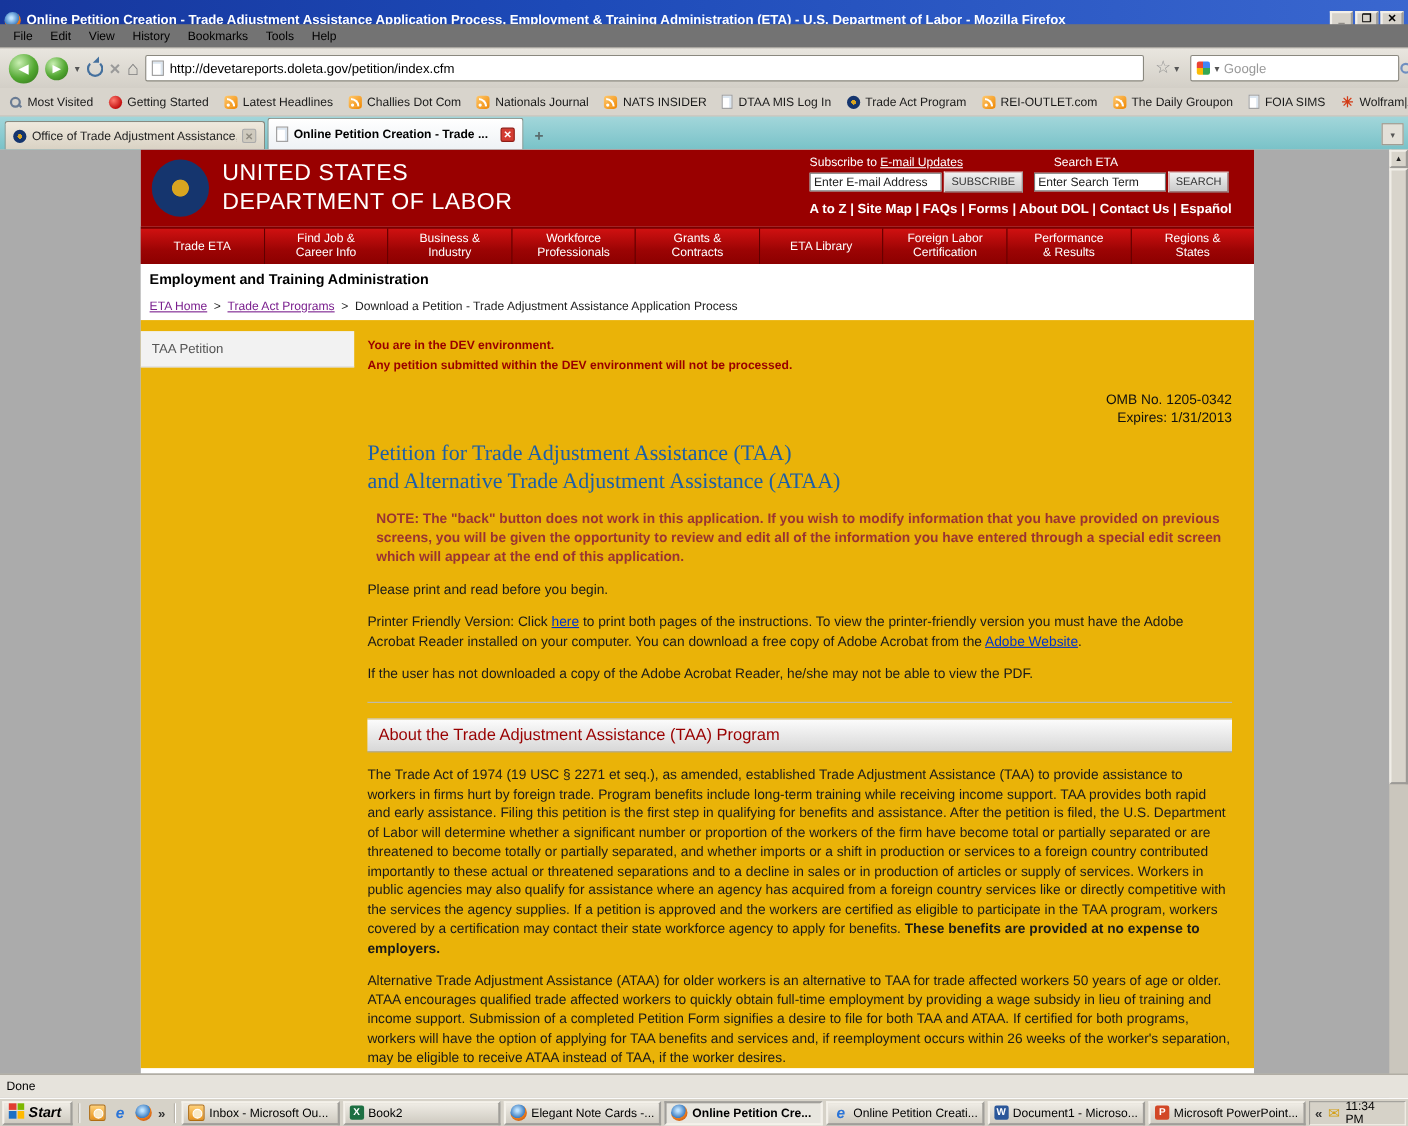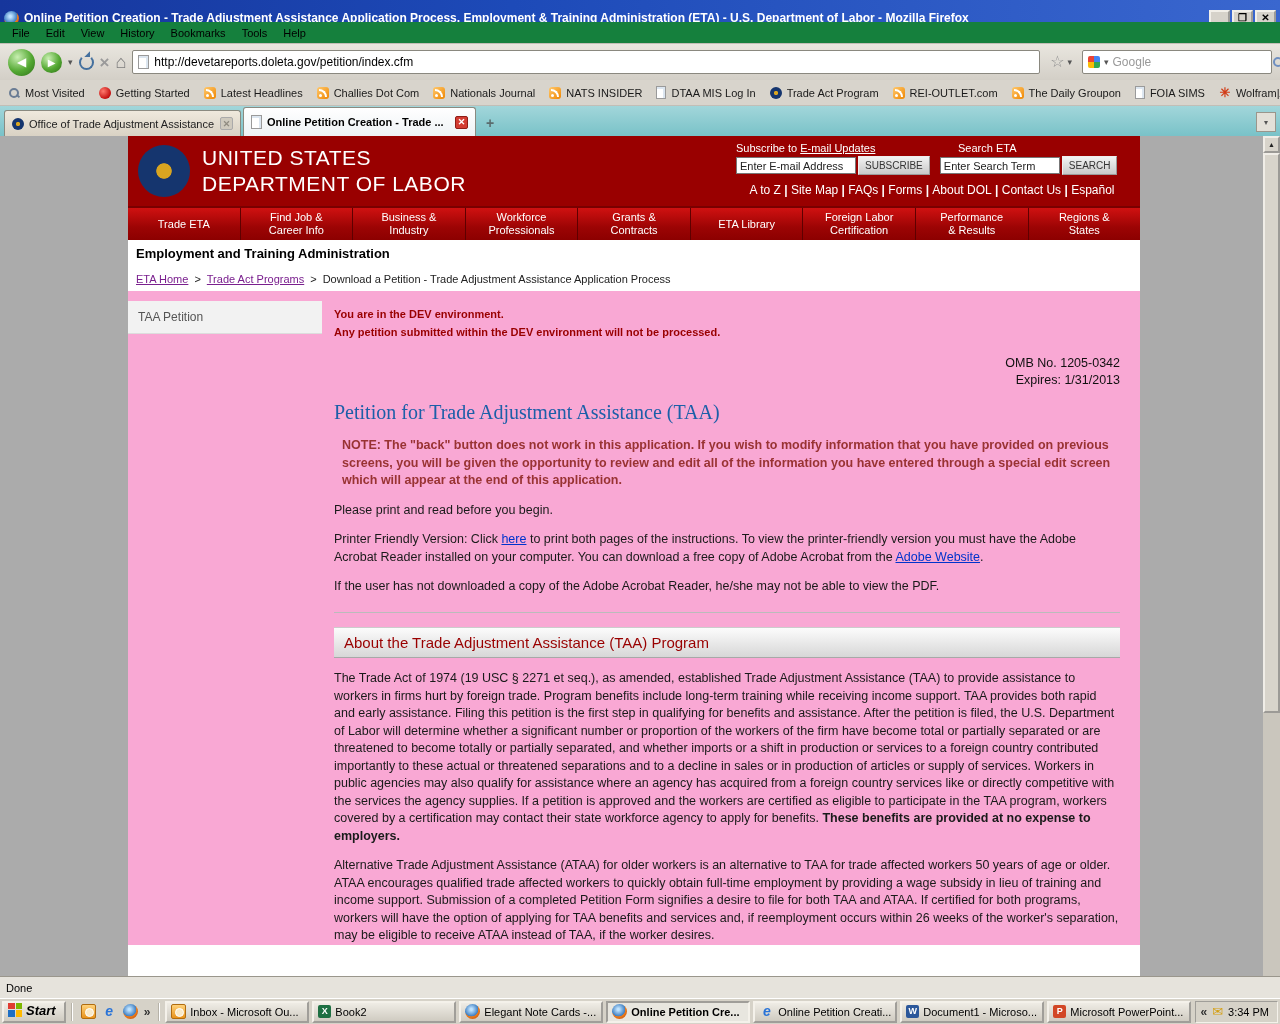--- a/index.html
+++ b/index.html
@@ -9,21 +9,21 @@
   
   .titlebar { position:absolute; top:0; left:0; right:0; height:36px;
     background:linear-gradient(90deg,#16369c 0%,#1d4ab8 40%,#3a67cf 100%);
     display:flex; align-items:center; padding:0 4px; color:#fff; }
   .titlebar .ic-ff { width:15px; height:15px; margin-right:5px; flex:0 0 auto; }
   .titlebar .ttl { font-size:12px; font-weight:bold; white-space:nowrap; overflow:hidden; flex:1; }
   .winbtns { display:flex; gap:2px; }
   .winbtn { width:21px; height:17px; background:#d6d2ca; border:2px outset #f2efe9;
     font-size:10px; font-weight:bold; color:#000; display:flex; align-items:center; justify-content:center; line-height:1; }
 
-  .menubar { position:absolute; top:22px; left:0; right:0; height:22px; background:#15803d;
+  .menubar { position:absolute; top:22px; left:0; right:0; height:22px; background:#737373;
     display:flex; align-items:center; padding-left:4px; border-bottom:1px solid #c2beb6;}
   .menuitem { font-size:11px; color:#000; padding:3px 8px; }
 
   .navtoolbar { position:absolute; top:44px; left:0; right:0; height:36px;
     background:linear-gradient(#e9e6df,#d3cfc7); display:flex; align-items:center; padding:0 8px; gap:6px; }
   .navball { border-radius:50%; display:flex; align-items:center; justify-content:center; color:#fff; }
   .back { width:27px; height:27px; background:radial-gradient(circle at 35% 30%,#c9efb2,#53a832 55%,#2c6e17); font-size:12px; }
   .fwd  { width:21px; height:21px; background:radial-gradient(circle at 35% 30%,#c9efb2,#53a832 55%,#2c6e17); font-size:10px; }
   .caret { font-size:9px; color:#555; }
   .ic-refresh { width:15px; height:15px; border:2px solid #44709e; border-radius:50%; border-top-color:transparent; position:relative; }
@@ -88,35 +88,35 @@
   .dolhead { height:70px; background:#990000; display:flex; align-items:center; padding:0 10px; position:relative; }
   .seal { width:52px; height:52px; border-radius:50%; flex:0 0 auto;
     background:radial-gradient(circle,#d9a520 0 20%,#15356e 22% 76%,#ffffff 78% 90%,#5a5a5a 92%); margin-right:12px; }
   .agency { color:#fff; font-size:21px; line-height:26px; letter-spacing:0.5px; }
   .headright { position:absolute; right:12px; top:6px; width:392px; color:#fff; }
   .hr-row1 { display:flex; font-size:11px; }
   .sub-lab { width:222px; } .sub-lab u { text-decoration:underline; }
   .hr-row2 { display:flex; margin-top:2px; align-items:center; }
   .hfield { width:120px; height:17px; border:1px solid #777; font-size:11px; padding:0 3px; color:#222; font-family:"Liberation Sans",sans-serif;}
   .hbtn { height:19px; background:linear-gradient(#f2f2f2,#c9c9c9); border:1px outset #eee; font-size:10px; color:#333; padding:0 6px; margin-left:2px; font-family:"Liberation Sans",sans-serif;text-align:right;}
-  .hr-row3 { margin-top:8px; font-size:12px; font-weight:normal; text-align:center; white-space:nowrap; }
+  .hr-row3 { margin-top:8px; font-size:12px; font-weight:bold; text-align:left; white-space:nowrap; }
   .hr-row3 span + span::before { content:" | "; font-weight:bold; }
   .srch-col { margin-left:10px; }
 
   
   .dolnav { height:34px; background:#8c0000; display:flex; border-top:2px solid #7a0000; }
   .dnav { flex:1; background:linear-gradient(#d01111,#9c0404 60%,#8c0000); border-right:1px solid #5f0000;
     color:#fff; font-size:11px; text-align:center; display:flex; flex-direction:column; justify-content:center; line-height:13px; }
   .dnav:last-child { border-right:none; }
 
   .etaband { height:27px; background:#fff; font-size:13px; font-weight:bold; color:#000; line-height:27px; padding-left:8px; }
   .crumbs { height:24px; font-size:11px; color:#222; padding-left:8px; display:flex; align-items:center; gap:6px; background:#fff;}
   .crumbs a { color:#7a1f8e; text-decoration:underline; }
 
-  .pagebody { display:flex; background:#f9a8d4; }
+  .pagebody { display:flex; background:#eab308; }
   .sidebar { width:194px; flex:0 0 auto; padding-top:10px; }
   .sidebox { background:#f2f2f2; border-bottom:1px solid #ddd; color:#555; font-size:12px; padding:9px 10px; }
   .main { flex:1; padding:14px 20px 0 12px; font-size:12.5px; color:#1a1a1a; line-height:17.5px; }
 
   .devwarn { color:#990000; font-weight:bold; font-size:11px; line-height:18px; }
   .omb { text-align:right; font-size:12.5px; margin-top:14px; line-height:17px; color:#111; }
   .h1blue { color:#1c5fa8; font-size:20px; line-height:26px; font-weight:normal; margin-top:10px;font-family:Liberation Serif, serif; }
   .noteblock { color:#993333; font-weight:bold; margin:12px 0 0 8px; line-height:17.5px; }
   .para { margin-top:12px; }
   .para a { color:#0033cc; text-decoration:underline; }
@@ -348,20 +348,21 @@
         <div class="devwarn">
           <div>You are in the DEV environment.</div>
           <div>Any petition submitted within the DEV environment will not be processed.</div>
         </div>
         <div class="omb">
           <div>OMB No. 1205-0342</div>
           <div>Expires: 1/31/2013</div>
         </div>
         <h1 class="h1blue">
           <div>Petition for Trade Adjustment Assistance (TAA)</div>
+          <div>and Alternative Trade Adjustment Assistance (ATAA)</div>
         </h1>
         <div class="noteblock">NOTE: The "back" button does not work in this application. If you wish to modify information that you have provided on previous screens, you will be given the opportunity to review and edit all of the information you have entered through a special edit screen which will appear at the end of this application.</div>
         <p class="para">Please print and read before you begin.</p>
         <p class="para"><span>Printer Friendly Version: Click </span><a>here</a><span> to print both pages of the instructions. To view the printer-friendly version you must have the Adobe Acrobat Reader installed on your computer. You can download a free copy of Adobe Acrobat from the </span><a>Adobe Website</a><span>.</span></p>
         <p class="para">If the user has not downloaded a copy of the Adobe Acrobat Reader, he/she may not be able to view the PDF.</p>
         <hr class="rule">
         <div class="sechead">About the Trade Adjustment Assistance (TAA) Program</div>
         <p class="para"><span>The Trade Act of 1974 (19 USC § 2271 et seq.), as amended, established Trade Adjustment Assistance (TAA) to provide assistance to workers in firms hurt by foreign trade. Program benefits include long-term training while receiving income support. TAA provides both rapid and early assistance. Filing this petition is the first step in qualifying for benefits and assistance. After the petition is filed, the U.S. Department of Labor will determine whether a significant number or proportion of the workers of the firm have become total or partially separated or are threatened to become totally or partially separated, and whether imports or a shift in production or services to a foreign country contributed importantly to these actual or threatened separations and to a decline in sales or in production of articles or supply of services. Workers in public agencies may also qualify for assistance where an agency has acquired from a foreign country services like or directly competitive with the services the agency supplies. If a petition is approved and the workers are certified as eligible to participate in the TAA program, workers covered by a certification may contact their state workforce agency to apply for benefits. </span><b>These benefits are provided at no expense to employers.</b></p>
         <p class="para">Alternative Trade Adjustment Assistance (ATAA) for older workers is an alternative to TAA for trade affected workers 50 years of age or older. ATAA encourages qualified trade affected workers to quickly obtain full-time employment by providing a wage subsidy in lieu of training and income support. Submission of a completed Petition Form signifies a desire to file for both TAA and ATAA. If certified for both programs, workers will have the option of applying for TAA benefits and services and, if reemployment occurs within 26 weeks of the worker's separation, may be eligible to receive ATAA instead of TAA, if the worker desires.</p>
 
@@ -422,15 +423,15 @@
       <span class="ic-word"></span>
       <span class="lbl">Document1 - Microso...</span>
     </div>
   <div class="taskbtn">
       <span class="ic-ppt"></span>
       <span class="lbl">Microsoft PowerPoint...</span>
     </div>
   <div class="tray">
     <span class="chev">«</span>
     <span class="ic-env">✉</span>
-    <span>3:34 PM</span>
+    <span>11:34 PM</span>
   </div>
 </div>
 
 </body></html>

